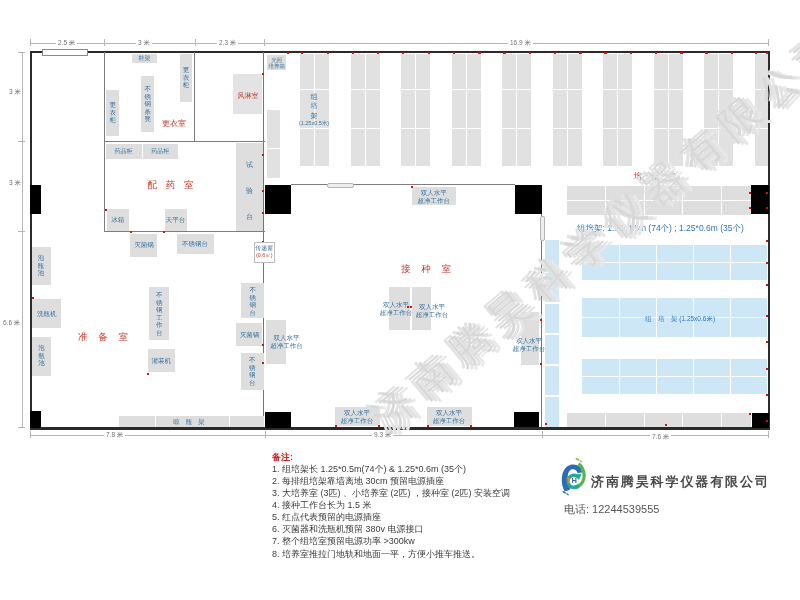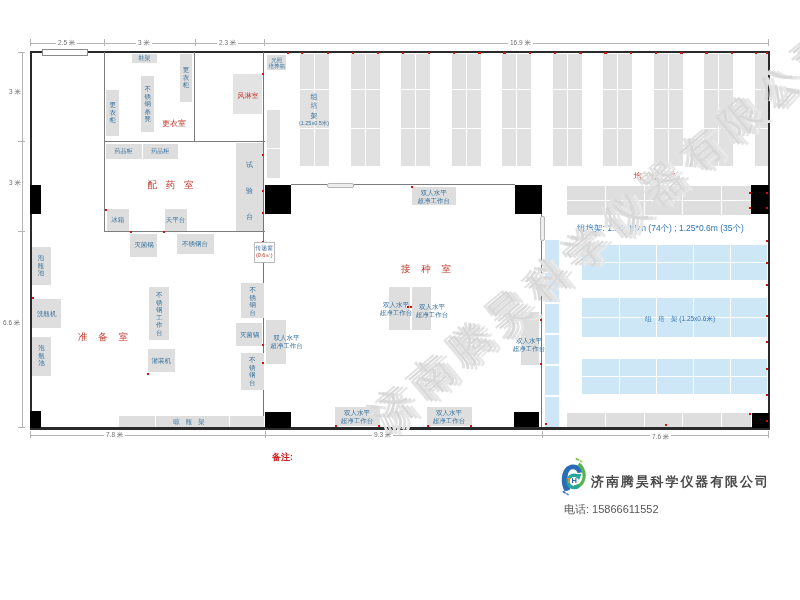--- a/index.html
+++ b/index.html
@@ -360,33 +360,43 @@
       <div class="dot" style="left:766px;top:368px"></div>
       <div class="dot" style="left:766px;top:394px"></div>
       <div class="dot" style="left:766px;top:420px"></div>
       <div class="dot" style="left:545px;top:423px"></div>
       <div class="dot" style="left:665px;top:424px"></div>
       <div class="dot" style="left:749px;top:413px"></div>
     </div>
 
 <div style="position:absolute;left:272px;top:451px;font-size:9px;font-weight:bold;color:#cc2222;">备注:</div>
 
+<div style="position:absolute;left:272px;top:462.5px;font-size:9px;color:#3c3c3c;line-height:12.15px;white-space:nowrap;">
+1. 组培架长 1.25*0.5m(74个) &amp; 1.25*0.6m (35个)<br>
+2. 每排组培架靠墙离地 30cm 预留电源插座<br>
+3. 大培养室 (3匹) 、小培养室 (2匹) ，接种室 (2匹) 安装空调<br>
+4. 接种工作台长为 1.5 米<br>
+5. 红点代表预留的电源插座<br>
+6. 灭菌器和洗瓶机预留 380v 电源接口<br>
+7. 整个组培室预留电源功率 &gt;300kw<br>
+8. 培养室推拉门地轨和地面一平，方便小推车推送。
+</div>
 
 <svg style="position:absolute;left:559px;top:458px;" width="28" height="38" viewBox="0 0 28 38">
 <path d="M5.5 33 C1.5 26 1.5 13.5 8 8.5 C14.5 3.8 23 7.5 23 14.5 L18.5 15 C17.8 10.8 12.5 9.8 10.2 13.2 C7.5 17.2 8.5 26 11.5 31 C9.5 32.5 7.5 33.2 5.5 33 Z" fill="#2b6cb8"></path>
 <path d="M20.5 4.5 C26 8.5 28.5 17 25.5 23.5 C23.2 28.5 18.5 31.5 14.5 31 L15.2 27 C18.8 27.2 22.5 24.5 23.3 20 C24.2 15.2 22.3 9.8 18.5 7.2 Z" fill="#56b44e"></path>
 <path d="M20 19.5 A6.2 6.2 0 1 0 19.8 27.5" stroke="#27a69a" stroke-width="3.4" fill="none"></path>
 <polygon points="15.5,16.5 22.5,16 20,22" fill="#27a69a"></polygon>
 <rect x="16.5" y="0.5" width="4" height="1.8" rx="0.9" transform="rotate(28 18.5 1.4)" fill="#7ec84f"></rect>
 <rect x="20.5" y="2.5" width="3.2" height="1.6" rx="0.8" transform="rotate(28 22 3.3)" fill="#9ad45e"></rect>
 <rect x="3.5" y="33.5" width="3.6" height="1.7" rx="0.8" transform="rotate(32 5.3 34.3)" fill="#2b6cb8"></rect>
 <rect x="7" y="35.5" width="3" height="1.6" rx="0.8" transform="rotate(32 8.5 36.3)" fill="#4788c8"></rect>
 <text x="7.5" y="24.5" font-size="7.5" font-weight="bold" fill="#e09a32" font-family="Liberation Sans">T</text>
 <text x="12.5" y="24.5" font-size="7.5" font-weight="bold" fill="#2b6cb8" font-family="Liberation Sans">H</text>
 </svg>
 
 <div style="position:absolute;left:591px;top:472.5px;font-size:13px;font-weight:bold;letter-spacing:1.9px;color:#4a4a4a;white-space:nowrap;">济南腾昊科学仪器有限公司</div>
 
-<div style="position:absolute;left:564px;top:501.5px;font-size:11px;color:#555;white-space:nowrap;">电话: 15866611552</div>
+<div style="position:absolute;left:564px;top:501.5px;font-size:11px;color:#555;white-space:nowrap;">电话: 12244539555</div>
 
 
 
 </div>
 
 </body></html>

